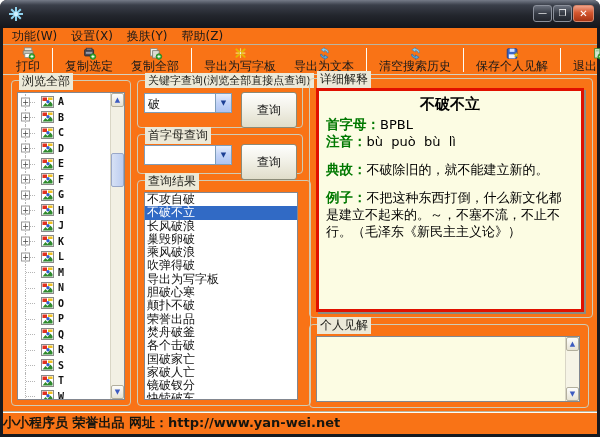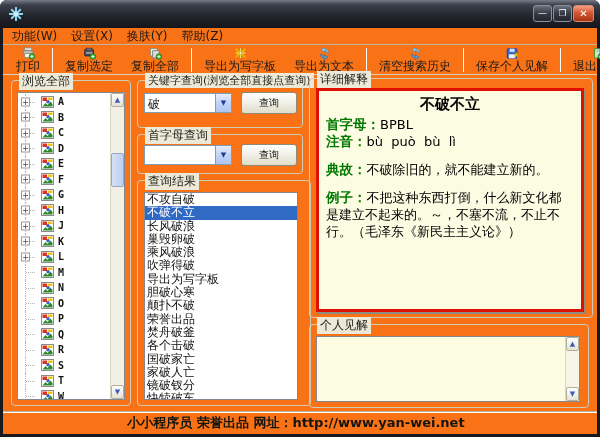--- a/index.html
+++ b/index.html
@@ -62,22 +62,22 @@
   .sbtn.up { top:0; } .sbtn.down { bottom:0; }
   .sthumb { position:absolute; left:0; width:13px; height:34px; border:1px solid #9aa8c8; border-radius:2px;
     background:linear-gradient(90deg,#d7e1f5,#bccdf0); }
 
   
   .combo { position:absolute; height:20px; background:#fff; border:1px solid #7f9db9; display:flex; }
   .combo .cval { flex:1; padding:2px 3px; font-size:12px; color:#111; overflow:hidden; white-space:nowrap; }
   .combo .cbtndd { width:16px; border-left:1px solid #7f9db9; border-radius:0 1px 1px 0;
     background:linear-gradient(#e6eefc,#c2d3f7 50%,#aec4f2); color:#1c3f94; font-size:7px;
     display:flex; align-items:center; justify-content:center; }
-  .xpbtn { position:absolute; height:22px; border:1px solid #8b8b78; border-radius:3px;
-    background:linear-gradient(#fefefd,#f2f1e8 45%,#e0ddca); font-size:10px; color:#111;
+  .xpbtn { position:absolute; height:36px; border:1px solid #8b8b78; border-radius:3px;
+    background:linear-gradient(#fefefd,#f2f1e8 45%,#e0ddca); font-size:12px; color:#111;
     display:flex; align-items:center; justify-content:center; box-shadow:inset 0 1px 0 #fff; }
 
   .listbox { position:absolute; background:#fff; border:1px solid #828790; overflow:hidden; }
   .lrow { height:13.3px; line-height:13.3px; font-size:12px; padding-left:2px; color:#111; white-space:nowrap; }
   .lrow.sel { background:#316ac5; color:#fff; }
 
   
   .redpanel { position:absolute; left:6px; top:9px; width:268px; height:224px;
     background:#fcfce3; border:3px solid #e01000; box-shadow:2px 2px 0 #8d8c80; overflow:hidden;
     padding:4px 7px; }
@@ -86,21 +86,21 @@
   .fld .glabel { color:#007800; font-weight:bold; font-size:13.5px; }
   .fld .gval { white-space:pre-wrap; }
   .fld.gap { margin-top:11px; }
 
   .notesarea { position:absolute; left:6px; top:11px; right:8px; bottom:5px; background:#fcfce3;
     border:1px solid #828790; }
 
   
   .statusbar { position:absolute; left:0; bottom:0; width:100%; height:23px;
     border-top:1px solid #b9b5a2; box-shadow:inset 0 1px 0 #fffef6;
-    display:flex; align-items:center; justify-content:center; padding-right:8px;
+    display:flex; align-items:center; justify-content:flex-start; padding-right:8px;
     font-size:13px; font-weight:bold; color:#15150f; }
 </style>
 </head>
 <body>
 
 <div class="window">
 
   <div class="titlebar">
     <span class="app-icon">
       <svg viewBox="0 0 16 16" width="16" height="16">

